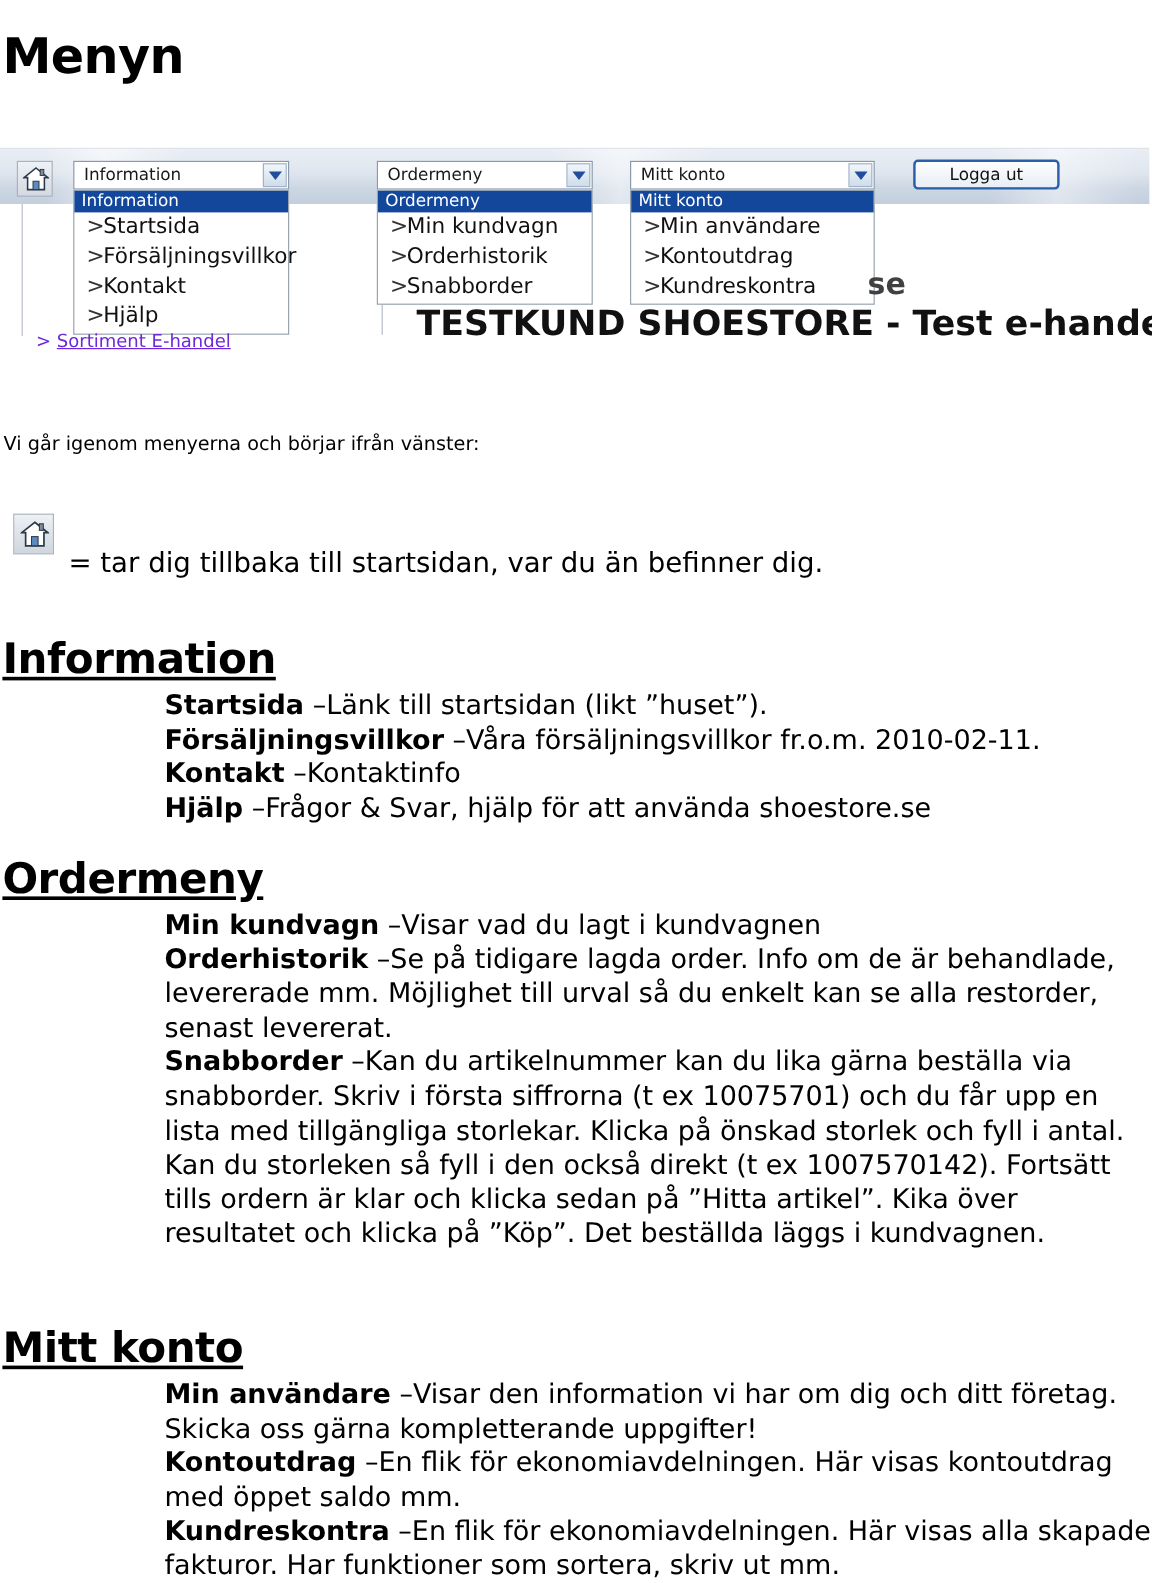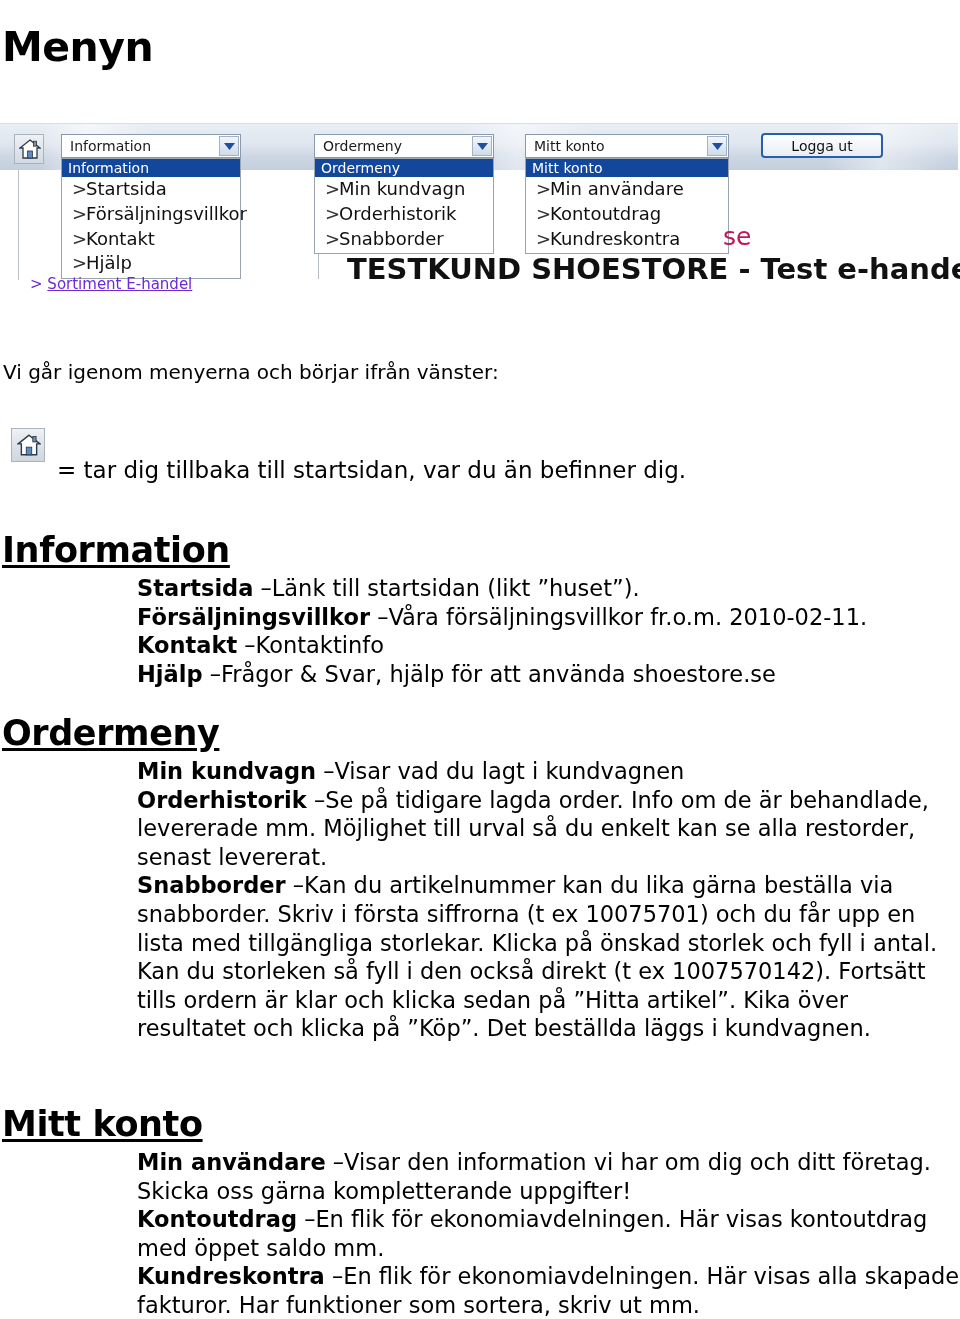--- a/index.html
+++ b/index.html
@@ -111,34 +111,34 @@
     border:2px solid #2a5ea8;
     border-radius:4px;
     background:linear-gradient(180deg,#fdfdfd,#e8eef6);
     box-sizing:border-box;
     display:flex;align-items:center;justify-content:center;
     font-size:14px;color:#111;
   }
 
   
   .shop-se{
-    position:absolute;left:723px;top:222px;font-size:25px;font-weight:normal;color:#be185d;
+    position:absolute;left:723px;top:222px;font-size:25px;font-weight:bold;color:#404040;
   }
   .shop-title{
     position:absolute;left:347px;top:252px;
     font-size:29px;font-weight:bold;color:#111;white-space:nowrap;
   }
   .sortiment{
     position:absolute;left:30px;top:275px;font-size:15px;color:#6d28d9;white-space:nowrap;
   }
   .sortiment u{text-decoration:underline;}
 
   
   .line-vi{
-    position:absolute;left:3px;top:360px;font-size:20px;
+    position:absolute;left:3px;top:360px;font-size:16px;
   }
   .home-icon2{
     position:absolute;left:11px;top:428px;width:34px;height:34px;
     background:linear-gradient(180deg,#eef1f5,#cfd6de);
     border:1px solid #aab3bd;box-sizing:border-box;
   }
   .home-icon2 svg{position:absolute;left:5px;top:4px;}
   .line-home{
     position:absolute;left:57px;top:457px;font-size:23px;
   }

